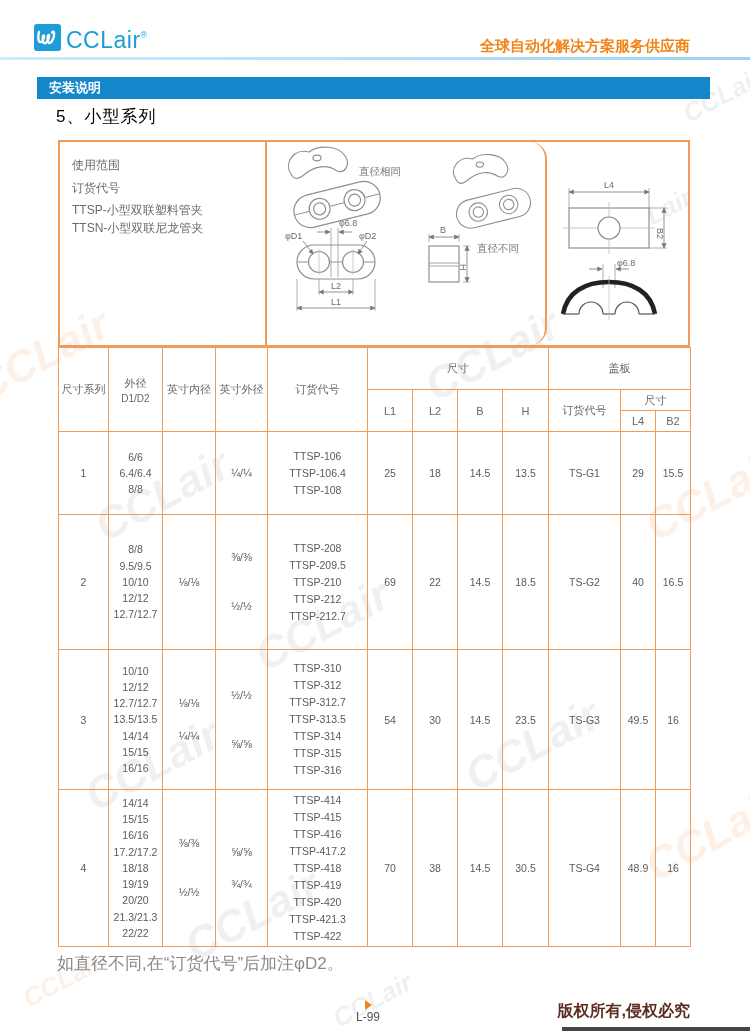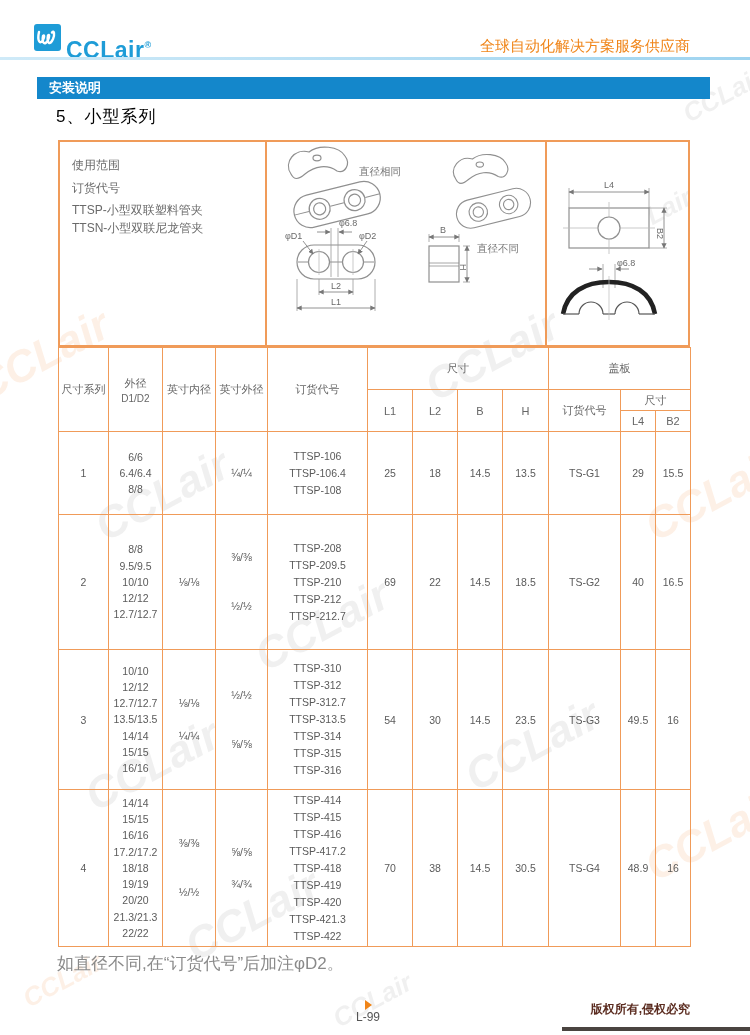--- a/index.html
+++ b/index.html
@@ -4,48 +4,48 @@
 <style>
   html,body{margin:0;padding:0;}
   body{
     width:750px;height:1035px;background:#ffffff;
     font-family:"Liberation Sans","DejaVu Sans",sans-serif;
     color:#555;position:relative;overflow:hidden;
   }
   .abs{position:absolute;}
   
   .logo-box{left:34px;top:24px;width:27px;height:27px;background:#1E9CD7;border-radius:3px;}
-  .logo-text{left:66px;top:37px;font-size:23px;font-weight:bold;color:#1E9CD7;letter-spacing:.5px;}
+  .logo-text{left:66px;top:27px;font-size:23px;font-weight:normal;color:#1E9CD7;letter-spacing:.5px;}
   .logo-reg{font-size:9px;vertical-align:10px;color:#1E9CD7;}
-  .slogan{right:60px;top:37px;font-size:15px;font-weight:normal;color:#F08519;}
+  .slogan{right:60px;top:37px;font-size:15px;font-weight:bold;color:#F08519;}
   .hdr-line{left:0;top:57px;width:750px;height:3px;background:linear-gradient(to right,#cfeaf8,#9fd4f0);}
   .section-bar{left:37px;top:77px;width:673px;height:22px;background:#1487CB;color:#fff;
     font-size:13px;font-weight:bold;line-height:22px;padding-left:12px;box-sizing:border-box;}
   .page-title{left:56px;top:105px;font-size:17px;color:#000000;letter-spacing:1px;}
   
   .info-box{left:58px;top:140px;width:632px;height:207px;border:2px solid #F09B59;box-sizing:border-box;display:flex;}
   .info-desc{width:212px;border-right:2px solid #F09B59;box-sizing:border-box;padding:12px 10px 4px 12px;
     font-size:12px;color:#6a6a6a;line-height:1.95;}
-  .info-mid{width:288px;border-right:2px solid #F09B59;box-sizing:border-box;position:relative;}
+  .info-mid{width:288px;border-right:2px solid #F09B59;box-sizing:border-box;position:relative;border-radius:17px;}
   .info-right{width:141px;position:relative;}
   
   table.spec{position:absolute;left:58px;top:347px;width:632px;border-collapse:collapse;table-layout:fixed;}
   table.spec th,table.spec td{
     border:1.5px solid #F09B59;text-align:center;vertical-align:middle;
     font-weight:normal;font-size:10.5px;color:#5a5a5a;padding:0 1px;
   }
   table.spec th{font-size:11px;color:#666;}
   .ml{white-space:pre-line;line-height:1.55;}
   .codes{white-space:pre-line;line-height:1.62;}
   .od-sub{display:block;font-size:10px;margin-top:2px;}
   
   .footnote{left:57px;top:952px;font-size:17px;color:#8a8a8a;}
   .page-num{left:356px;top:1000px;font-size:12px;color:#555;display:flex;align-items:center;gap:0;flex-direction:column;}
   .tri{width:0;height:0;border-left:7px solid #F08519;border-top:5px solid transparent;border-bottom:5px solid transparent;}
-  .copyright{right:60px;top:1001px;font-size:12px;font-weight:bold;color:#5B2C20;}
+  .copyright{right:60px;top:1001px;font-size:16px;font-weight:bold;color:#5B2C20;}
   .btm-rule{left:562px;top:1027px;width:188px;height:4px;background:#4a4440;}
   
   .wm{position:absolute;font-size:44px;font-weight:bold;font-style:italic;
       transform:rotate(-28deg);pointer-events:none;white-space:nowrap;}
   .wm.gray{color:rgba(60,60,60,0.08);}
   .wm.orange{color:rgba(240,140,60,0.13);}
   .wm.small{font-size:26px;}
   
   svg text{font-family:"Liberation Sans","DejaVu Sans",sans-serif;fill:#6a6a6a;font-size:9px;}
   svg text.cjk{font-size:10.5px;fill:#777;}

